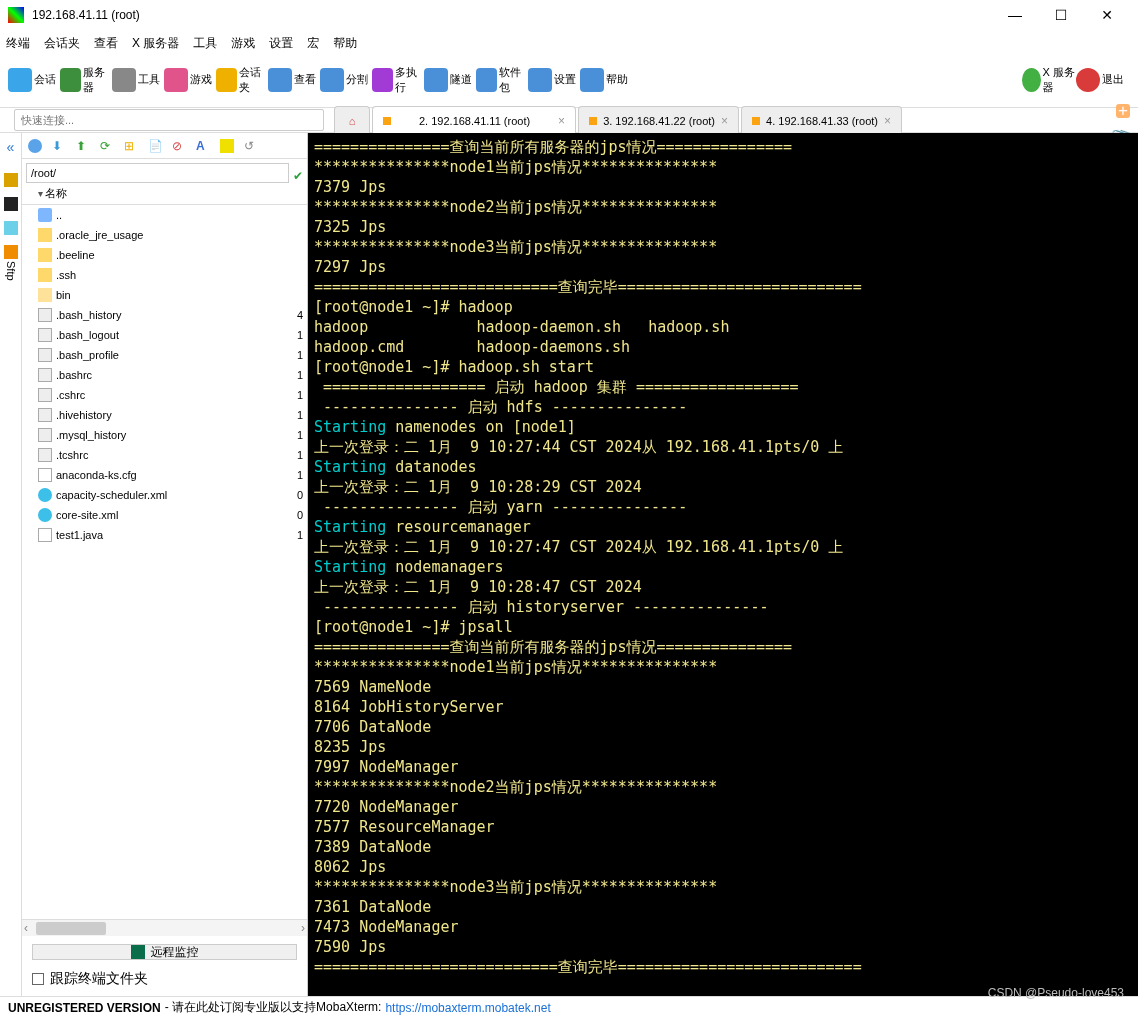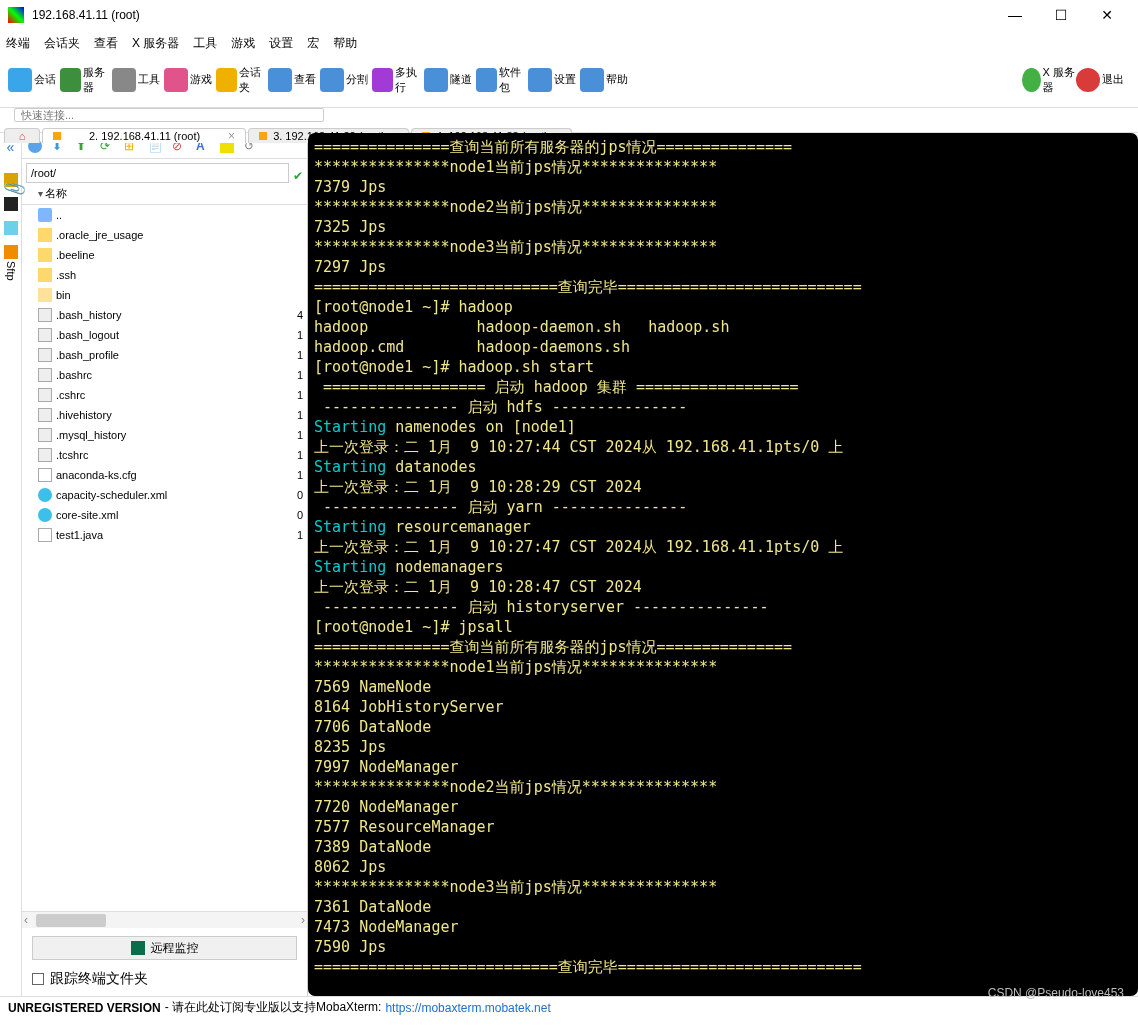--- a/index.html
+++ b/index.html
@@ -8,21 +8,21 @@
 .titlebar .app-icon { width: 16px; height: 16px; margin-right: 8px; background: linear-gradient(45deg,#f00,#0f0,#00f); }
 .titlebar .title { flex: 1; font-size: 12px; }
 .titlebar .wbtn { width: 46px; height: 30px; display: flex; align-items: center; justify-content: center; font-size: 14px; }
 .menubar { height: 22px; display: flex; align-items: flex-end; padding: 0 6px; gap: 14px; font-size: 12px; }
 .menubar span { cursor: default; }
 .toolbar { height: 56px; display: flex; align-items: center; padding: 0 8px; border-bottom: 1px solid #ddd; }
 .tool-btn { display: flex; align-items: center; width: 52px; font-size: 11px; gap: 2px;}
 .tool-btn .ic { width: 24px; height: 24px; }
 .tool-spacer { flex: 1; }
 .tool-btn.right { width: 54px; }
-.quick-row { height: 24px; display: flex; align-items: flex-start; gap: 6px; flex-direction: column; }
+.quick-row { height: 24px; display: flex; align-items: center; gap: 6px; }
 .quick-input { margin-left: 14px; width: 310px; height: 22px; border: 1px solid #ccc; border-radius: 2px; padding: 0 6px; color: #888; font-size: 11px; }
 .tab-strip { flex: 1; display: flex; align-items: stretch; height: 28px; padding-left: 4px; gap: 2px; }
 .tab { display: flex; align-items: center; padding: 0 10px; background: #eee; border-radius: 4px 4px 0 0; font-size: 11px; gap: 6px; border: 1px solid #ccc; border-bottom: 0; position: relative; }
 .tab.active { background: #fff; gap: 28px; }
 .tab.home { width: 36px; justify-content: center; }
 .tab .close { color: #999; font-size: 12px; }
 .tab-dot { width: 8px; height: 8px; background: #fca311; }
 .main { display: flex; height: 864px; border-top: 1px solid #ddd; }
 .side-strip { width: 22px; background: #fff; border-right: 1px solid #ddd; display: flex; flex-direction: column; align-items: center; padding-top: 6px; gap: 10px; font-size: 11px; }
 .side-strip .vlabel { writing-mode: vertical-rl; font-size: 11px; }
@@ -37,24 +37,24 @@
 .file-header .col-r { width: 18px; text-align: right; }
 .file-list { flex: 1; overflow: auto; }
 .file-row { display: flex; align-items: center; height: 20px; padding-left: 16px; font-size: 11px; }
 .file-row .f-ic { width: 14px; height: 14px; margin-right: 4px; }
 .file-row .f-name { flex: 1; white-space: nowrap; overflow: hidden; text-overflow: ellipsis; }
 .file-row .f-r { width: 18px; text-align: right; padding-right: 4px; }
 .scrollbar-h { height: 17px; border-top: 1px solid #ddd; background: #f4f4f4; position: relative; }
 .scrollbar-h .thumb { position: absolute; left: 14px; top: 2px; height: 13px; width: 70px; background: #ccc; border-radius: 2px; }
 .scrollbar-h::before, .scrollbar-h::after { content:'‹'; position:absolute; top:1px; left:2px; color:#888; font-size:12px;}
 .scrollbar-h::after { content:'›'; left:auto; right:2px; }
-.remote-btn { margin: 8px 10px 6px; height: 24px; border: 1px solid #ccc; background: #f0f0f0; display: flex; align-items: center; justify-content: center; gap: 6px; }
+.remote-btn { margin: 8px 10px 6px; height: 16px; border: 1px solid #ccc; background: #f0f0f0; display: flex; align-items: center; justify-content: center; gap: 6px; }
 .follow-row { display: flex; align-items: center; padding: 4px 10px 8px; gap: 6px; font-size: 14px; }
 .checkbox { width: 12px; height: 12px; border: 1px solid #666; display: inline-block; }
-.terminal { flex: 1; background: #000; color: #c0c0c0; font-family: Consolas, monospace; font-size: 15px; line-height: 20px; padding: 4px 6px; white-space: pre; overflow: hidden; position: relative; border-radius: 7px; }
+.terminal { flex: 1; background: #000; color: #c0c0c0; font-family: Consolas, monospace; font-size: 15px; line-height: 20px; padding: 4px 6px; white-space: pre; overflow: hidden; position: relative; }
 .term-yellow { color: #f0e68c; }
 .term-cyan { color: #00cdcd; }
 .statusbar { height: 22px; border-top: 1px solid #ddd; display: flex; align-items: center; padding: 0 8px; font-size: 12px; gap: 4px; }
 .statusbar .link { color: #1a6fd6; }
 .watermark { position: absolute; right: 14px; bottom: 30px; color: #bbb; font-size: 12px; }
 .folder-ic { background: #ffd86b; }
 .folder-blue { background:#7fb7ff; }
 .file-generic { background: #eee; border: 1px solid #aaa; }
 .file-edge { background: #3cbfe8; border-radius: 50%; }
 .collapse-btn { color:#2a7ad6; font-size:14px; }

